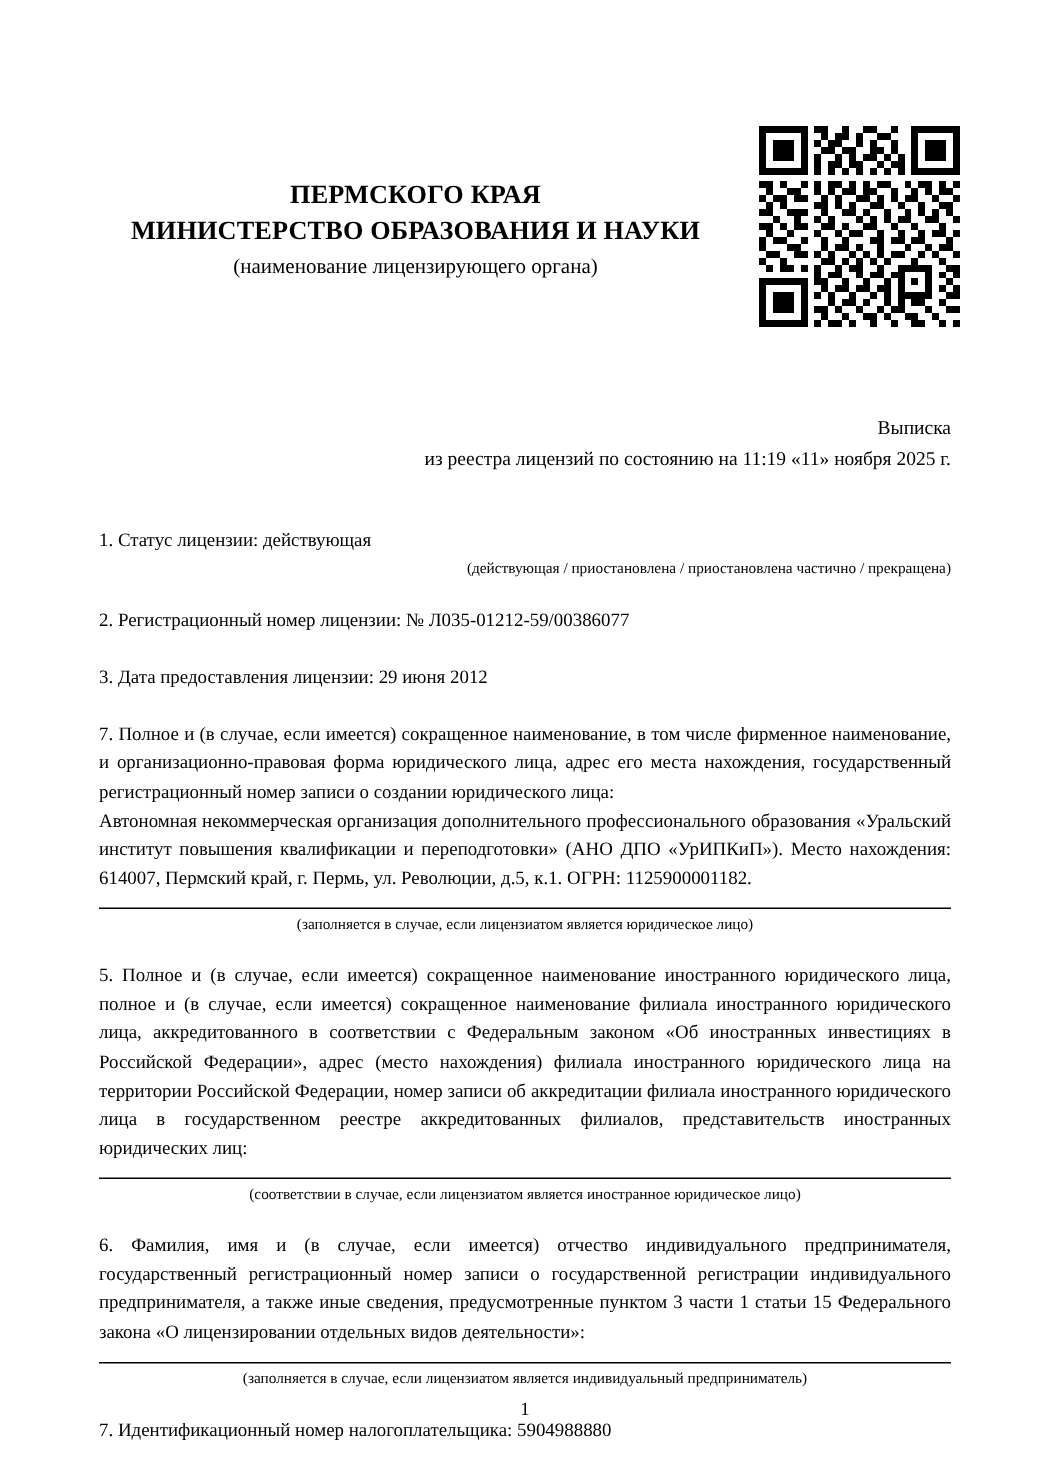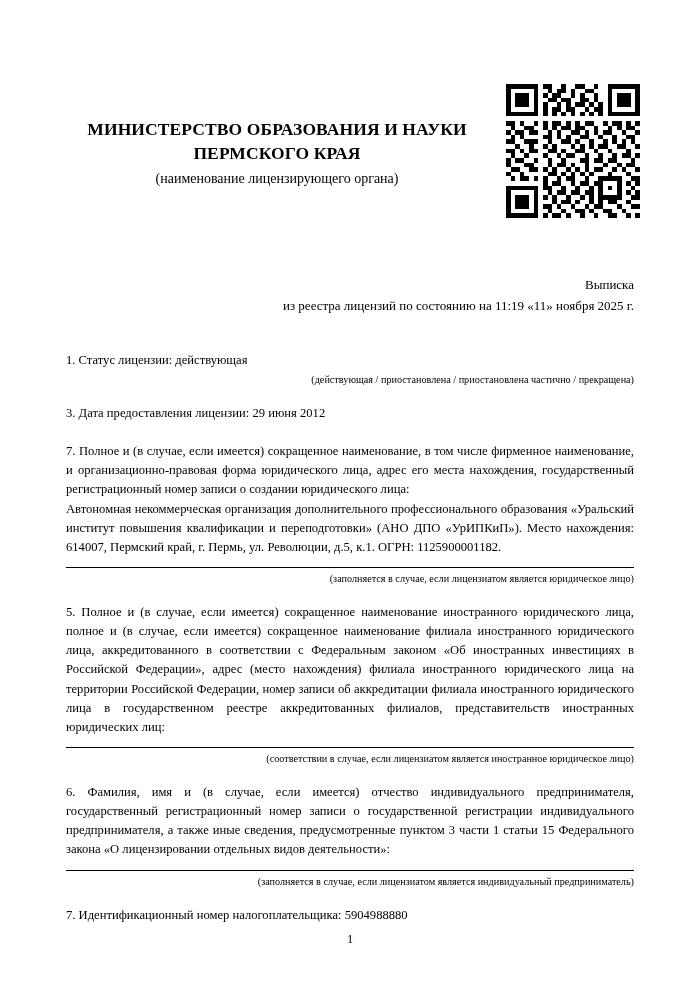--- a/index.html
+++ b/index.html
@@ -81,21 +81,21 @@
     margin-top: 0;
   }
   .rule {
     border: none;
     border-top: 1px solid #000;
     margin: 10px 0 0 0;
     height: 0;
   }
   .note-under {
     font-size: 10.2px;
-    text-align: right;
+    text-align: center;
     margin-top: 5px;
   }
   .pagenum {
     position: absolute;
     bottom: 42px;
     left: 0;
     width: 700px;
     text-align: center;
     font-size: 12.5px;
   }
@@ -336,33 +336,34 @@
       <rect x="13" y="28" width="1" height="1"></rect>
         <rect x="16" y="28" width="1" height="1"></rect>
       <rect x="19" y="28" width="1" height="1"></rect>
         <rect x="22" y="28" width="2" height="1"></rect>
       <rect x="26" y="28" width="1" height="1"></rect>
         <rect x="28" y="28" width="1" height="1"></rect>
     </g>
   </svg>
 
   <div class="header-block">
+    <div class="org-title">ПЕРМСКОГО КРАЯ</div>
     <div class="org-title">МИНИСТЕРСТВО ОБРАЗОВАНИЯ И НАУКИ</div>
-    <div class="org-title">ПЕРМСКОГО КРАЯ</div>
     <div class="org-sub">(наименование лицензирующего органа)</div>
   </div>
 
   <div class="doc-title">
     <div>Выписка</div>
     <div class="line2">из реестра лицензий по состоянию на 11:19 «11» ноября 2025 г.</div>
   </div>
 
   <div class="section first">1. Статус лицензии: действующая</div>
   <div class="note indent">(действующая / приостановлена / приостановлена частично / прекращена)</div>
 
+  <div class="section">2. Регистрационный номер лицензии: № Л035-01212-59/00386077</div>
 
   <div class="section">3. Дата предоставления лицензии: 29 июня 2012</div>
 
   <div class="section">7. Полное и (в случае, если имеется) сокращенное наименование, в том числе фирменное наименование, и организационно-правовая форма юридического лица, адрес его места нахождения, государственный регистрационный номер записи о создании юридического лица:</div>
   <div class="body-text">Автономная некоммерческая организация дополнительного профессионального образования «Уральский институт повышения квалификации и переподготовки» (АНО ДПО «УрИПКиП»). Место нахождения: 614007, Пермский край, г. Пермь, ул. Революции, д.5, к.1. ОГРН: 1125900001182.</div>
   <hr class="rule">
   <div class="note-under">(заполняется в случае, если лицензиатом является юридическое лицо)</div>
 
   <div class="section">5. Полное и (в случае, если имеется) сокращенное наименование иностранного юридического лица, полное и (в случае, если имеется) сокращенное наименование филиала иностранного юридического лица, аккредитованного в соответствии с Федеральным законом «Об иностранных инвестициях в Российской Федерации», адрес (место нахождения) филиала иностранного юридического лица на территории Российской Федерации, номер записи об аккредитации филиала иностранного юридического лица в государственном реестре аккредитованных филиалов, представительств иностранных юридических лиц:</div>
   <hr class="rule">

